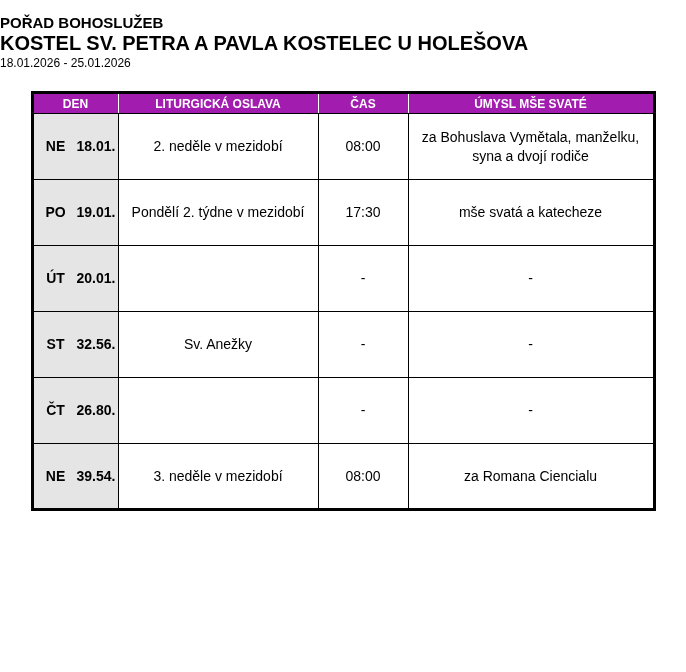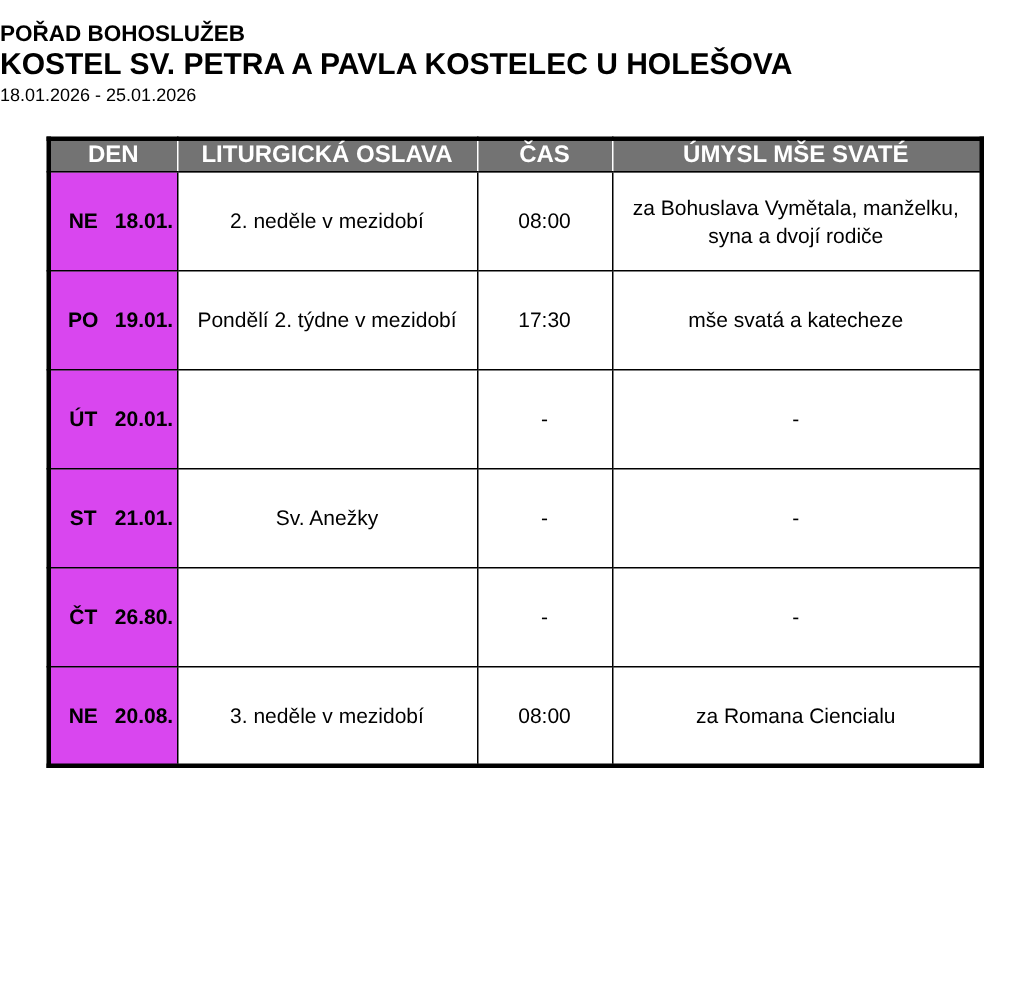--- a/index.html
+++ b/index.html
@@ -36,43 +36,43 @@
     margin-top: 1px;
   }
   table.schedule {
     border-collapse: collapse;
     table-layout: fixed;
     width: 622px;
     margin: 18px auto 0 auto;
     border: 3px solid #000000;
   }
   table.schedule th {
-    background: #737373;
+    background: #a21caf;
     color: #ffffff;
-    font-size: 16px;
+    font-size: 12px;
     font-weight: bold;
     height: 21px;
     padding: 1px 2px;
     border-left: 1px solid #ffffff;
     border-bottom: 1px solid #000000;
     text-align: center;
   }
   table.schedule th:first-child {
     border-left: none;
   }
   table.schedule td {
     border: 1px solid #000000;
     font-size: 14px;
     height: 66px;
     text-align: center;
     vertical-align: middle;
     line-height: 19px;
   }
   td.day {
-    background: #d946ef;
+    background: #e5e5e5;
     font-weight: bold;
     text-align: left;
     padding-left: 8px;
   }
   td.day .abbr {
     display: inline-block;
     min-width: 26px;
   }
   td.day .ddate {
     display: inline-block;
@@ -125,37 +125,37 @@
       </tr>
 
       <tr>
         <td class="day"><span class="abbr">ÚT</span><span class="ddate">20.01.</span></td>
         <td class="celebration"></td>
         <td class="time">-</td>
         <td class="intention">-</td>
       </tr>
 
       <tr>
-        <td class="day"><span class="abbr">ST</span><span class="ddate">21.01.</span></td>
+        <td class="day"><span class="abbr">ST</span><span class="ddate">32.56.</span></td>
         <td class="celebration">Sv. Anežky</td>
         <td class="time">-</td>
         <td class="intention">-</td>
       </tr>
 
       <tr>
         <td class="day"><span class="abbr">ČT</span><span class="ddate">26.80.</span></td>
         <td class="celebration"></td>
         <td class="time">-</td>
         <td class="intention">-</td>
       </tr>
 
 
 
       <tr>
-        <td class="day"><span class="abbr">NE</span><span class="ddate">20.08.</span></td>
+        <td class="day"><span class="abbr">NE</span><span class="ddate">39.54.</span></td>
         <td class="celebration">3. neděle v mezidobí</td>
         <td class="time">08:00</td>
         <td class="intention">za Romana Ciencialu</td>
       </tr>
 
     </tbody>
   </table>
 
 </div>
 

